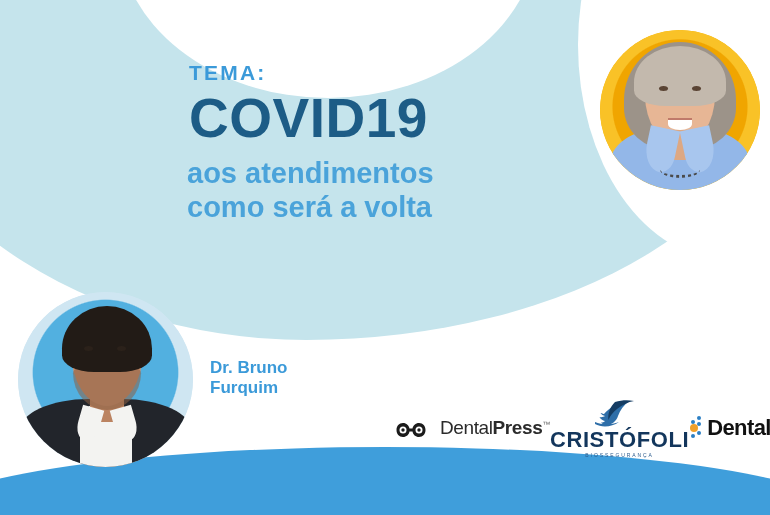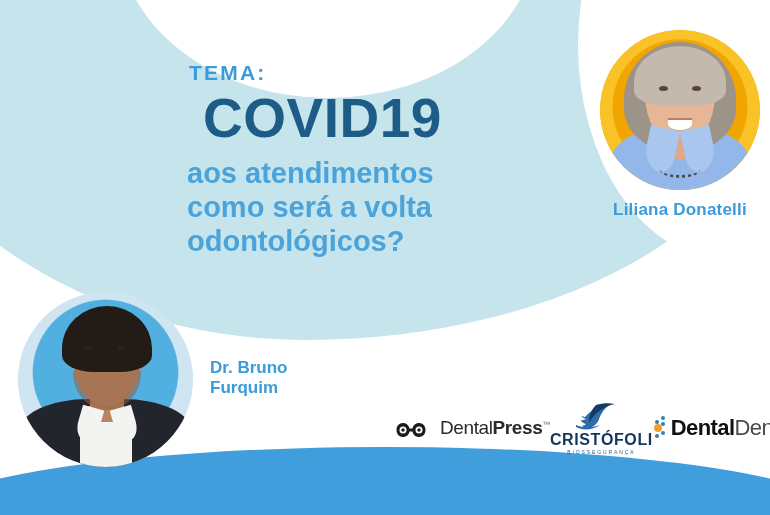--- a/index.html
+++ b/index.html
@@ -71,21 +71,21 @@
     color: #3b9ad9;
     line-height: 1;
     margin: 0 0 8px 2px;
   }
   .covid {
     font-size: 55px;
     font-weight: bold;
     letter-spacing: 0.5px;
     color: #1d5c86;
     line-height: 1;
-    margin: 0 0 10px 16px;
+    margin: 0 0 10px 2px;
   }
   .subhead {
     font-size: 29px;
     font-weight: bold;
     color: #4aa3da;
     line-height: 1.18;
     margin: 0;
   }
   .subhead span { display: block; }
 
@@ -315,21 +315,21 @@
     color: #6a6a6a;
   }
 
   
   .logo-cristofoli {
     text-align: center;
     line-height: 1;
   }
   .cf-mark { display: block; margin: 0 auto 2px auto; }
   .cf-text {
-    font-size: 16px;
+    font-size: 22px;
     font-weight: bold;
     letter-spacing: 0.6px;
     color: #13365c;
     white-space: nowrap;
   }
   .cf-sub {
     font-size: 5px;
     letter-spacing: 1.9px;
     color: #2a5a8c;
     margin-top: 2px;
@@ -361,40 +361,38 @@
   <div class="bg-white-circle"></div>
   <div class="bg-white-right"></div>
   <div class="bg-bottom-band"></div>
 
   <div class="headline">
     <div class="tema">TEMA:</div>
     <div class="covid">COVID19</div>
     <div class="subhead">
       <span>aos atendimentos</span>
       <span>como será a volta</span>
-      <span>odontológicos?</span>
     </div>
   </div>
 
   <div class="liliana-wrap">
     <div class="liliana-circle">
       <div class="ring"></div>
       <div class="p-body"></div>
       <div class="p-hair"></div>
       <div class="p-face"></div>
       <div class="p-hair-light"></div>
       <div class="p-neck"></div>
       <div class="p-collar-l"></div>
       <div class="p-collar-r"></div>
       <div class="p-eye l"></div>
       <div class="p-eye r"></div>
       <div class="p-mouth"></div>
       <div class="p-necklace"></div>
     </div>
-    <div class="speaker-name-right">Liliana Donatelli</div>
   </div>
 
   <div class="bruno-wrap">
     <div class="bruno-circle">
       <div class="ring2"></div>
       <div class="b-jacket"></div>
       <div class="b-shirt"></div>
       <div class="b-neck"></div>
       <div class="b-face"></div>
       <div class="b-beard"></div>

